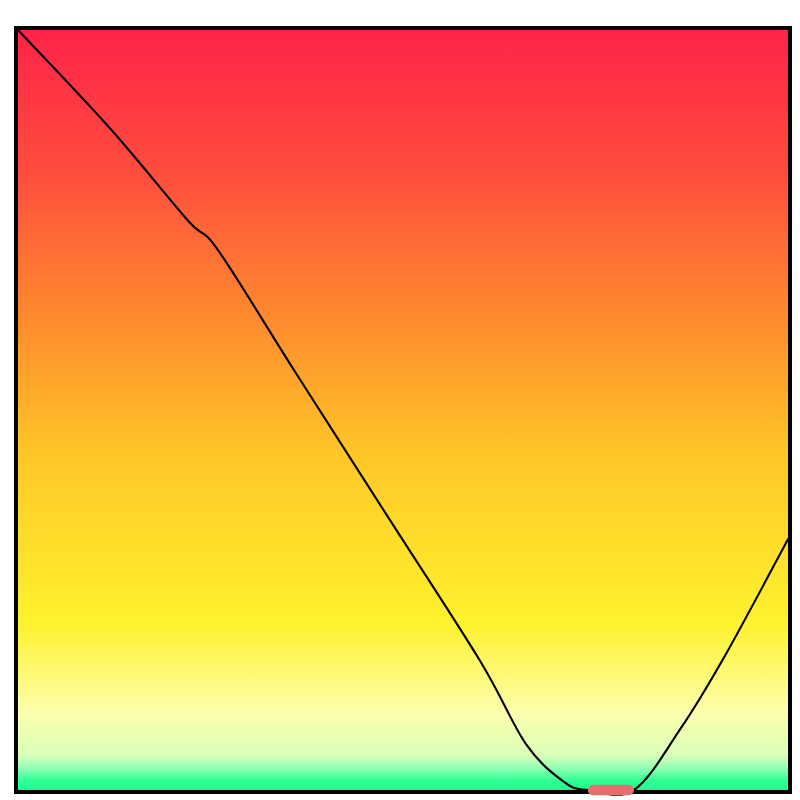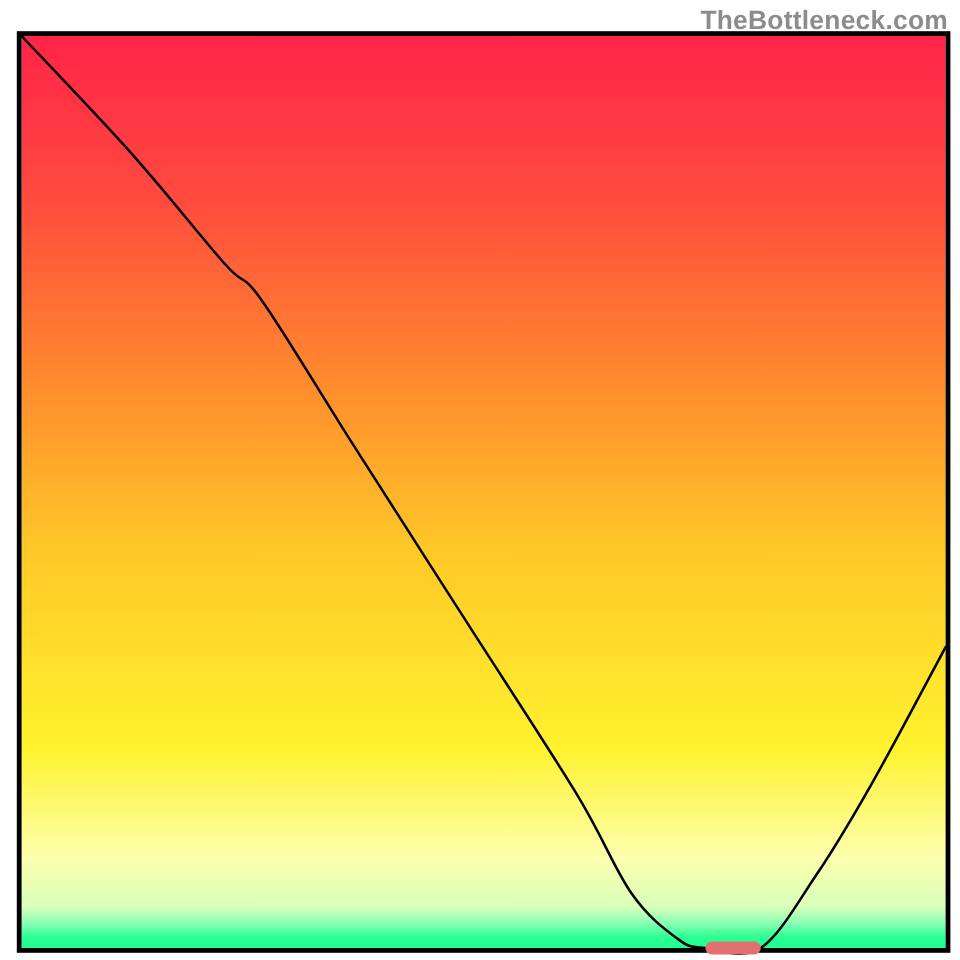--- a/index.html
+++ b/index.html
@@ -25,21 +25,20 @@
     font-weight: 600;
     letter-spacing: 0.2px;
     user-select: none;
   }
   
 </style>
 </head>
 <body>
 
 <div class="stage">
-  <div class="watermark">TheBottleneck.com</div>
 
   <svg id="chart-svg" width="800" height="800" viewBox="0 0 800 800">
     <defs>
       <linearGradient id="bg-grad" x1="0" y1="0" x2="0" y2="1">
           <stop offset="0.00%" stop-color="#ff2448"></stop>
           <stop offset="18.00%" stop-color="#ff4b3e"></stop>
           <stop offset="38.00%" stop-color="#ff8b2e"></stop>
           <stop offset="56.00%" stop-color="#ffc728"></stop>
           <stop offset="78.00%" stop-color="#fff22e"></stop>
           <stop offset="90.00%" stop-color="#fdffae"></stop>

